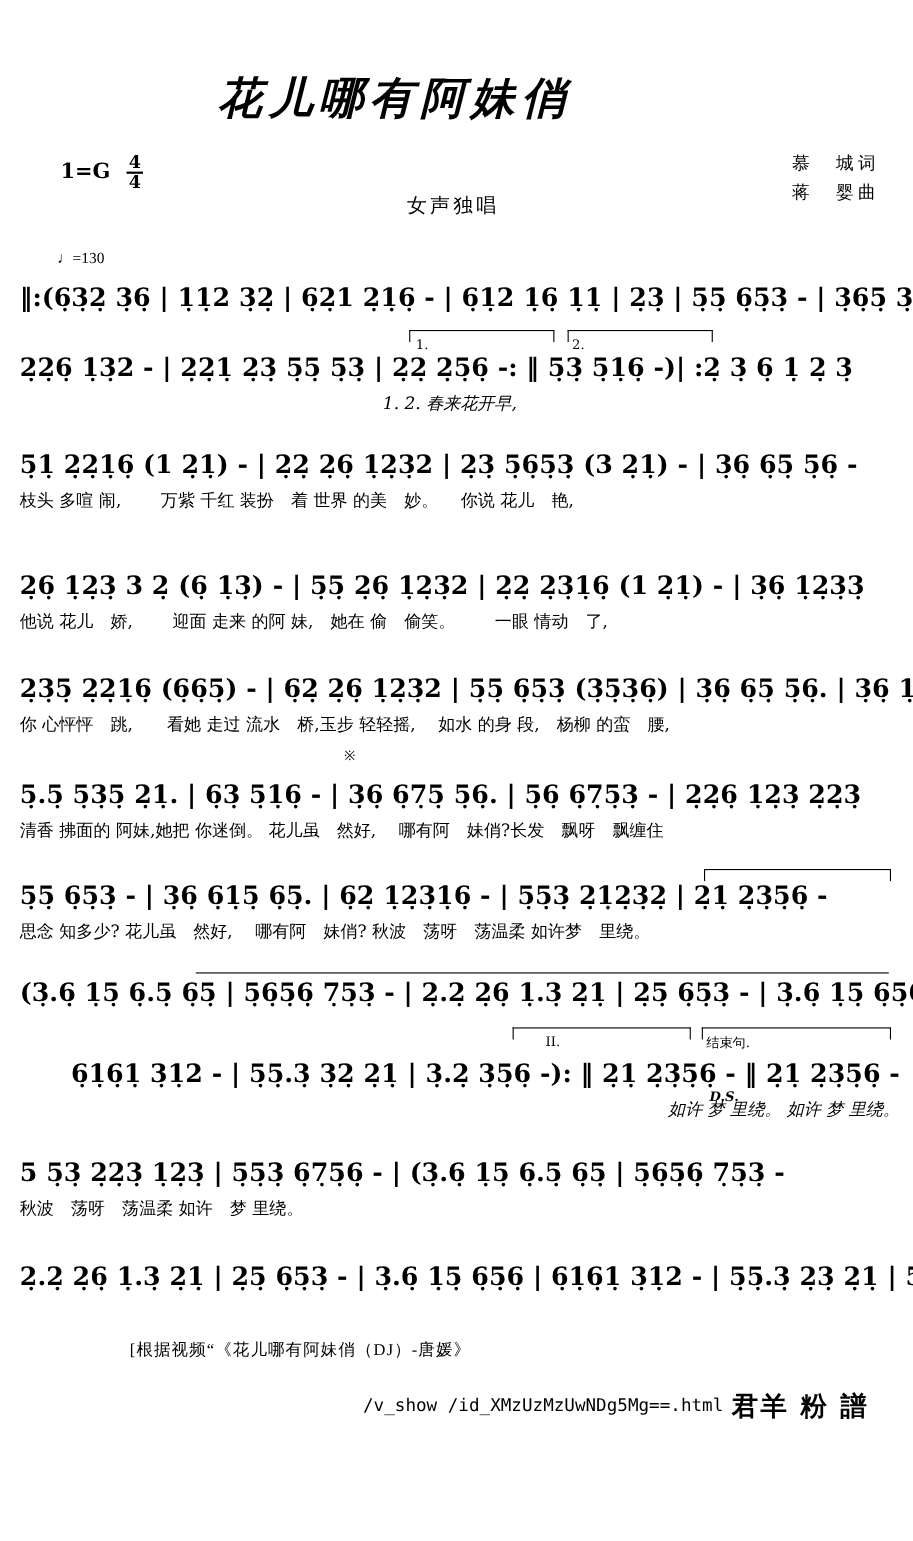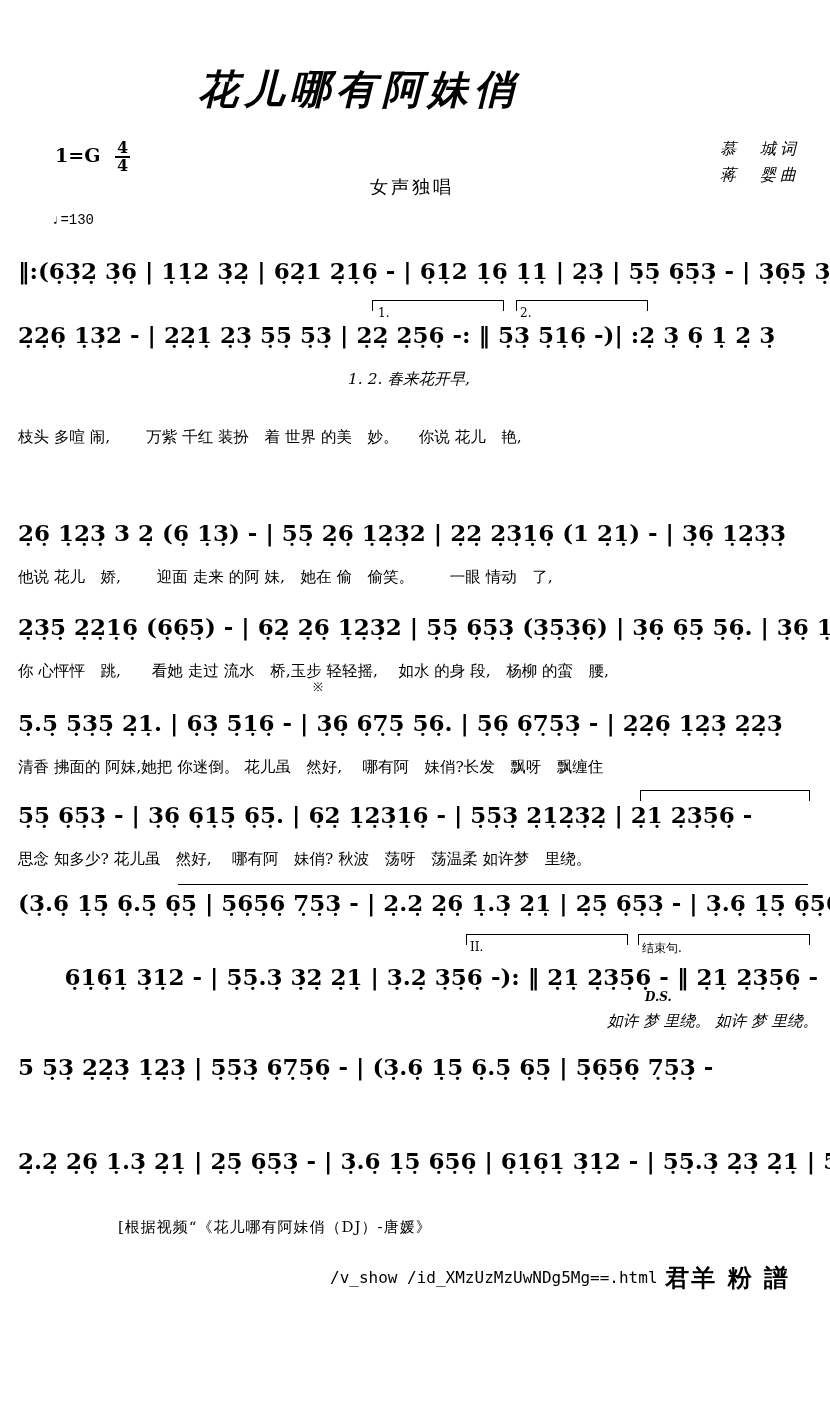--- a/index.html
+++ b/index.html
@@ -20,42 +20,42 @@
   .key .frac{display:inline-block;vertical-align:middle;text-align:center;line-height:1.0;margin-left:8px;font-size:16px;}
   .key .frac .num{display:block;border-bottom:2px solid #000;padding:0 2px;}
   .key .frac .den{display:block;padding:0 2px;}
 
   .voice{
     position:absolute;left:370px;top:175px;font-size:18px;letter-spacing:3px;
     font-family:"DejaVu Serif","Liberation Serif",serif;
   }
 
   .credits{position:absolute;right:30px;top:136px;text-align:left;font-size:16px;line-height:26px;
-    font-family:"DejaVu Serif","Liberation Serif",serif;letter-spacing:4px;font-style:italic;}
+    font-family:"DejaVu Serif","Liberation Serif",serif;letter-spacing:4px;}
 
-  .tempo{position:absolute;left:52px;top:212px;font-size:14px;font-family:Liberation Mono, monospace;}
+  .tempo{position:absolute;left:52px;top:228px;font-size:14px;font-family:Liberation Serif, serif;}
 
   
   .row{position:absolute;left:18px;width:800px;}
   .notes{
     font-family:"DejaVu Serif","Liberation Serif",serif;
     font-size:23px;font-weight:700;letter-spacing:0px;white-space:pre;
     line-height:30px;
   }
   .lyric{
     font-family:"DejaVu Serif","Liberation Serif",serif;
     font-size:15.5px;white-space:pre;line-height:22px;letter-spacing:0px;
-    margin-top:18px;
+    margin-top:6px;
   }
   .lyric.indent{padding-left:330px;font-style:italic;}
 
   .footnote{
     position:absolute;font-family:"DejaVu Serif","Liberation Serif",serif;font-size:15px;
   }
-  .fn1{left:118px;top:1218px;letter-spacing:1px;}
+  .fn1{left:118px;top:1218px;letter-spacing:1px;font-family:Liberation Serif, serif;}
   .fn2{left:330px;top:1268px;letter-spacing:0px;font-family:"DejaVu Sans Mono","Liberation Mono",monospace;font-size:16px;}
   .stamp{position:absolute;right:40px;top:1262px;font-size:24px;font-weight:700;
     font-family:"DejaVu Serif","Liberation Serif",serif;letter-spacing:2px;}
 
   .mark{position:absolute;font-family:"DejaVu Serif","Liberation Serif",serif;font-size:12px;}
   .bracketed{position:absolute;border:1px solid #000;border-bottom:none;height:10px;}
 </style>
 </head>
 <body>
 
@@ -83,20 +83,21 @@
   <div class="row" style="top:256px;">
     <div class="notes">‖:(6̣3̣2̣ 3̣6̣ | 1̣1̣2 3̣2̣ | 6̣2̣1 2̣1̣6̣ - | 6̣1̣2 1̣6̣ 1̣1̣ | 2̣3̣ | 5̣5̣ 6̣5̣3̣ - | 3̣6̣5̣ 3̣5̣ 6̣6̣3̣</div>
   </div>
 
   <div class="row" style="top:320px;">
     <div class="notes">2̣2̣6̣ 1̣3̣2 - | 2̣2̣1̣ 2̣3̣ 5̣5̣ 5̣3̣ | 2̣2̣ 2̣5̣6̣ -: ‖ 5̣3̣ 5̣1̣6̣ -)| :2̣ 3̣ 6̣ 1̣ 2̣ 3̣</div>
     <div class="lyric indent">1. 2. 春来花开早,</div>
   </div>
 
   <div class="row" style="top:408px;">
+    <div class="notes">5̣1̣ 2̣2̣1̣6̣ (1 2̣1̣) - | 2̣2̣ 2̣6̣ 1̣2̣3̣2 | 2̣3̣ 5̣6̣5̣3̣ (3 2̣1̣) - | 3̣6̣ 6̣5̣ 5̣6̣ -</div>
     <div class="lyric">枝头 多喧 闹,　　 万紫 千红 装扮　着 世界 的美　妙。　 你说 花儿　艳,</div>
   </div>
 
   <div class="row" style="top:518px;">
     <div class="notes">2̣6̣ 1̣2̣3̣ 3 2̣ (6̣ 1̣3̣) - | 5̣5̣ 2̣6̣ 1̣2̣3̣2 | 2̣2̣ 2̣3̣1̣6̣ (1 2̣1̣) - | 3̣6̣ 1̣2̣3̣3̣</div>
     <div class="lyric">他说 花儿　娇,　　 迎面 走来 的阿 妹,　她在 偷　偷笑。　　 一眼 情动　了,</div>
   </div>
 
   <div class="row" style="top:612px;">
     <div class="notes">2̣3̣5̣ 2̣2̣1̣6̣ (6̣6̣5̣) - | 6̣2̣ 2̣6̣ 1̣2̣3̣2 | 5̣5̣ 6̣5̣3̣ (3̣5̣3̣6̣) | 3̣6̣ 6̣5̣ 5̣6̣. | 3̣6̣ 1̣2̣3̣ 3̣2̣.</div>
@@ -117,29 +118,30 @@
     <div class="notes">(3̣.6̣ 1̣5̣ 6̣.5̣ 6̣5̣ | 5̣6̣5̣6̣ 7̣5̣3̣ - | 2̣.2̣ 2̣6̣ 1̣.3̣ 2̣1̣ | 2̣5̣ 6̣5̣3̣ - | 3̣.6̣ 1̣5̣ 6̣5̣6̣</div>
   </div>
 
   <div class="row" style="top:962px;text-align:right;">
     <div class="notes">6̣1̣6̣1̣ 3̣1̣2 - | 5̣5̣.3̣ 3̣2̣ 2̣1̣ | 3̣.2̣ 3̣5̣6̣ -): ‖ 2̣1̣ 2̣3̣5̣6̣ - ‖ 2̣1̣ 2̣3̣5̣6̣ -</div>
     <div class="lyric indent">如许 梦 里绕。 如许 梦 里绕。</div>
   </div>
 
   <div class="row" style="top:1052px;">
     <div class="notes">5 5̣3̣ 2̣2̣3̣ 1̣2̣3̣ | 5̣5̣3̣ 6̣7̣5̣6̣ - | (3̣.6̣ 1̣5̣ 6̣.5̣ 6̣5̣ | 5̣6̣5̣6̣ 7̣5̣3̣ -</div>
+    <div class="lyric">秋波　荡呀　荡温柔 如许　梦 里绕。</div>
   </div>
 
   <div class="row" style="top:1146px;">
     <div class="notes">2̣.2̣ 2̣6̣ 1̣.3̣ 2̣1̣ | 2̣5̣ 6̣5̣3̣ - | 3̣.6̣ 1̣5̣ 6̣5̣6̣ | 6̣1̣6̣1̣ 3̣1̣2 - | 5̣5̣.3̣ 2̣3̣ 2̣1̣ | 5̣.3̣ 7̣5̣6̣ -)‖</div>
   </div>
 
   <div class="mark" style="left:378px;top:306px;">1.</div>
   <div class="mark" style="left:520px;top:306px;">2.</div>
-  <div class="mark" style="left:470px;top:940px;">II.</div>
+  <div class="mark" style="left:496px;top:940px;">II.</div>
   <div class="mark" style="left:642px;top:940px;">结束句.</div>
   <div class="mark" style="left:645px;top:990px;font-style:italic;font-weight:700;">D.S.</div>
   <div class="mark" style="left:313px;top:678px;">※</div>
   <div class="bracketed" style="left:372px;top:300px;width:130px;"></div>
   <div class="bracketed" style="left:516px;top:300px;width:130px;"></div>
   <div class="bracketed" style="left:466px;top:934px;width:160px;"></div>
   <div class="bracketed" style="left:638px;top:934px;width:170px;"></div>
   <div class="bracketed" style="left:640px;top:790px;width:168px;"></div>
   <div class="bracketed" style="left:178px;top:884px;width:630px;border-left:none;border-right:none;"></div>
 

